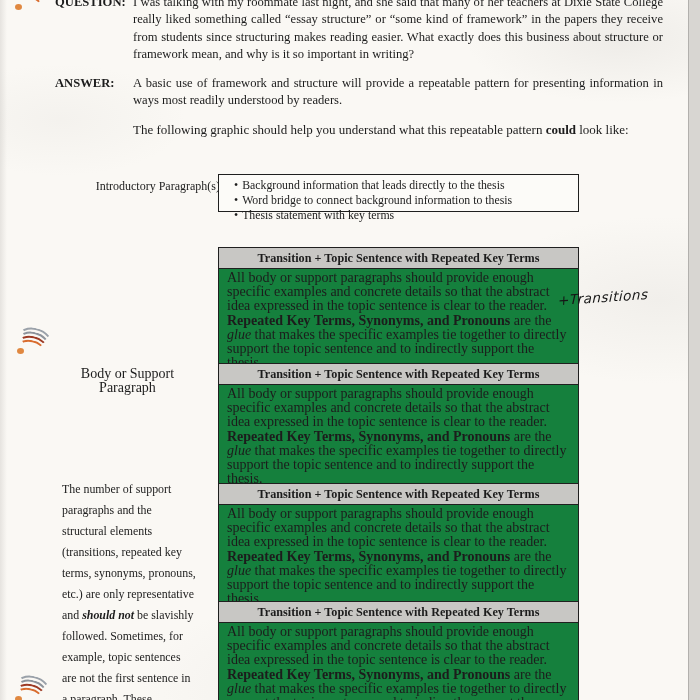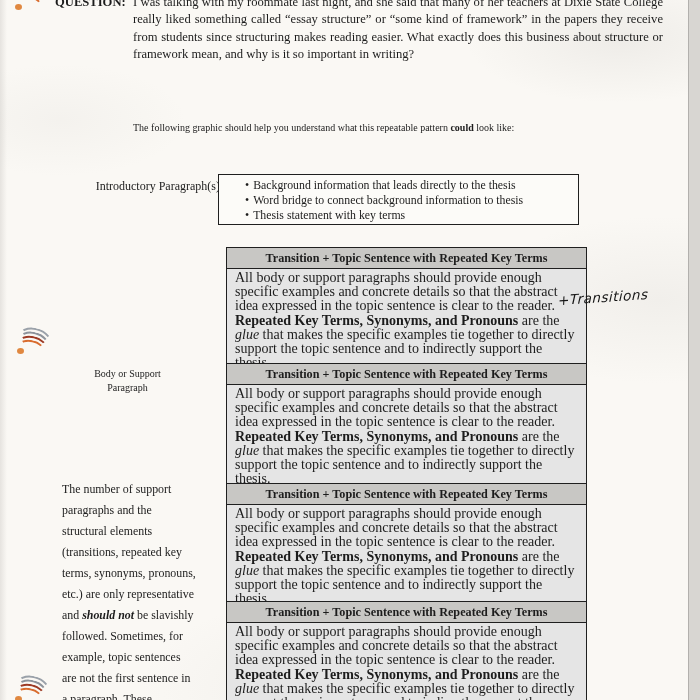--- a/index.html
+++ b/index.html
@@ -17,39 +17,39 @@
       radial-gradient(260px 120px at 660px 300px, rgba(190,187,183,.15), transparent 70%),
       radial-gradient(300px 140px at 350px 690px, rgba(185,182,178,.14), transparent 70%),
       radial-gradient(180px 80px at 60px 120px, rgba(200,197,192,.12), transparent 70%);
   }
   .abs{position:absolute;}
   
   .para{font-size:12.6px;line-height:17.3px;text-align:justify;width:530px;left:133px;}
   .hang-label{position:absolute;left:-78px;top:0;font-weight:bold;white-space:nowrap;}
   #q-para{top:-6px;}
   #a-para{top:75px;}
-  #graphic-line{left:133px;top:122px;font-size:10px;white-space:nowrap;}
+  #graphic-line{left:133px;top:122px;font-size:13px;white-space:nowrap;}
   b,strong{font-weight:bold;}
   
   #paper-title{left:318px;top:153px;width:100px;text-align:center;font-size:13.5px;font-weight:bold;margin-top:40px;}
   .box{left:218px;width:361px;border:1.5px solid #1f1f1f;background:#fcfbf8;box-sizing:border-box;}
-  #intro-box{top:174px;height:51px;padding:3px 8px 0 26px;}
+  #intro-box{top:174px;height:38px;padding:3px 8px 0 15px;}
   .bullet-line{font-size:11.8px;line-height:15.2px;white-space:nowrap;}
   .bullet-line .b{margin-right:4px;}
-  .t-block{left:218px;width:361px;border:1.5px solid #1f1f1f;background:#e5e5e5;box-sizing:border-box;margin-left:8px;}
+  .t-block{left:218px;width:361px;border:1.5px solid #1f1f1f;background:#15803d;box-sizing:border-box;}
   .t-head{
     background:#c8c7c4;border-bottom:1.5px solid #1f1f1f;
     font-weight:bold;font-size:12.2px;text-align:center;
     height:20px;line-height:20px;white-space:nowrap;
   }
   .t-body{padding:2px 8px 3px 8px;font-size:14px;line-height:14.2px;}
   .t-body i{font-style:italic;}
   
   #intro-label{left:50px;top:179px;width:170px;text-align:right;font-size:12px;}
-  #body-label{left:60px;top:367px;width:135px;text-align:center;font-size:10px;line-height:14px;}
+  #body-label{left:60px;top:367px;width:135px;text-align:center;font-size:14px;line-height:14px;}
   #note-para{left:62px;top:479px;width:134px;font-size:11.9px;line-height:21px;}
   .bi{font-weight:bold;font-style:italic;}
   
   #annotation{
     left:558px;top:289px;font-family:"DejaVu Sans",sans-serif;
     font-size:13.5px;font-style:italic;letter-spacing:.5px;
     transform:rotate(-4deg) skewX(-6deg);color:#161616;white-space:nowrap;
   }
   
   #right-strip{left:688px;top:0;width:12px;height:700px;background:#d8d6d2;border-left:1px solid #b2b0ad;}
@@ -89,20 +89,23 @@
     <div class="arc a2"></div>
     <div class="arc a3"></div>
     <div class="arc a4"></div>
     <div class="dot"></div>
   </div>
 
   <div class="abs para" id="q-para">
     <span class="hang-label">QUESTION:</span><span>I was talking with my roommate last night, and she said that many of her teachers at Dixie State College really liked something called “essay structure” or “some kind of framework” in the papers they receive from students since structuring makes reading easier.  What exactly does this business about structure or framework mean, and why is it so important in writing?</span>
   </div>
 
+  <div class="abs para" id="a-para">
+    <span class="hang-label">ANSWER:</span><span>A basic use of framework and structure will provide a repeatable pattern for presenting information in ways most readily understood by readers.</span>
+  </div>
 
   <div class="abs" id="graphic-line">
     <span>The following graphic should help you understand what this repeatable pattern </span><b>could</b><span> look like:</span>
   </div>
 
   <div class="abs" id="paper-title">Paper Title</div>
 
   <div class="abs" id="intro-label">Introductory Paragraph(s)</div>
   <div class="abs" id="body-label">
     <div>Body or Support</div>

